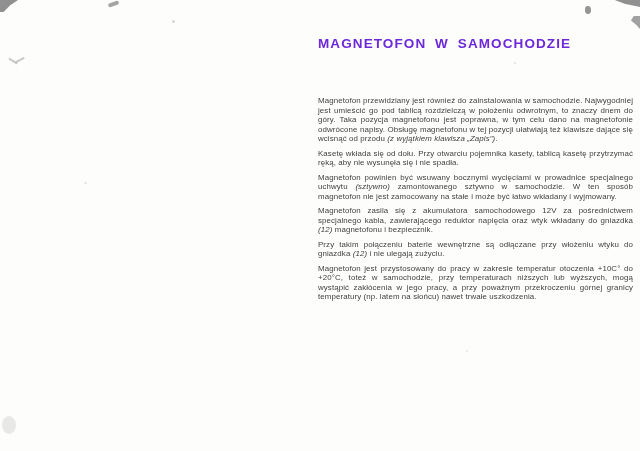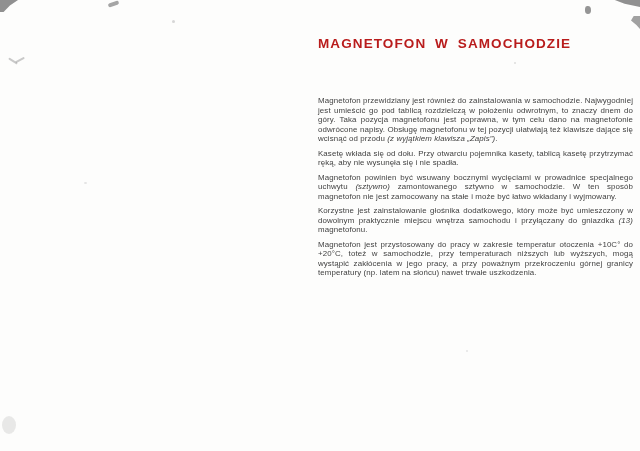--- a/index.html
+++ b/index.html
@@ -19,21 +19,21 @@
     position: absolute;
     left: 318px; top: 36px;
     width: 315px;
   }
   .title {
     margin: 0;
     font-size: 13.5px;
     font-weight: bold;
     letter-spacing: 1.1px;
     word-spacing: 4px;
-    color: #b91c1c;
+    color: #6d28d9;
     white-space: nowrap;
   }
   .body-text {
     margin-top: 45px;
     font-size: 7.9px;
     line-height: 9.5px;
     text-align: justify;
     color: var(--ink, #3f3f3f);
     letter-spacing: 0.1px;
   }
@@ -100,18 +100,19 @@
   <div class="speck s2"></div>
   <div class="speck s3"></div>
   <div class="speck s4"></div>
 
   <div class="column">
     <h1 class="title">MAGNETOFON W SAMOCHODZIE</h1>
     <div class="body-text">
         <p><span>Magnetofon przewidziany jest również do zainstalowania w samochodzie. Najwygodniej jest umieścić go pod tablicą rozdzielczą w położeniu odwrotnym, to znaczy dnem do góry. Taka pozycja magnetofonu jest poprawna, w tym celu dano na magnetofonie odwrócone napisy. Obsługę magnetofonu w tej pozycji ułatwiają też klawisze dające się wcisnąć od przodu </span><span class="it">(z wyjątkiem klawisza „Zapis”)</span><span>.</span></p>
         <p><span>Kasetę wkłada się od dołu. Przy otwarciu pojemnika kasety, tablicą kasetę przytrzymać ręką, aby nie wysunęła się i nie spadła.</span></p>
         <p><span>Magnetofon powinien być wsuwany bocznymi wycięciami w prowadnice specjalnego uchwytu </span><span class="it">(sztywno)</span><span> zamontowanego sztywno w samochodzie. W ten sposób magnetofon nie jest zamocowany na stałe i może być łatwo wkładany i wyjmowany.</span></p>
-        <p><span>Korzystne jest zainstalowanie głośnika dodatkowego, który może być umieszczony w dowolnym praktycznie miejscu wnętrza samochodu i przyłączany do gniazdka </span><span class="it">(13)</span><span> magnetofonu.</span></p>
+        <p><span>Magnetofon zasila się z akumulatora samochodowego 12V za pośrednictwem specjalnego kabla, zawierającego reduktor napięcia oraz wtyk wkładany do gniazdka </span><span class="it">(12)</span><span> magnetofonu i bezpiecznik.</span></p>
+        <p><span>Przy takim połączeniu baterie wewnętrzne są odłączane przy włożeniu wtyku do gniazdka </span><span class="it">(12)</span><span> i nie ulegają zużyciu.</span></p>
         <p><span>Magnetofon jest przystosowany do pracy w zakresie temperatur otoczenia +10C° do +20°C, toteż w samochodzie, przy temperaturach niższych lub wyższych, mogą wystąpić zakłócenia w jego pracy, a przy poważnym przekroczeniu górnej granicy temperatury (np. latem na słońcu) nawet trwałe uszkodzenia.</span></p>
       </div>
   </div>
 
 </div>
 
 </body></html>

